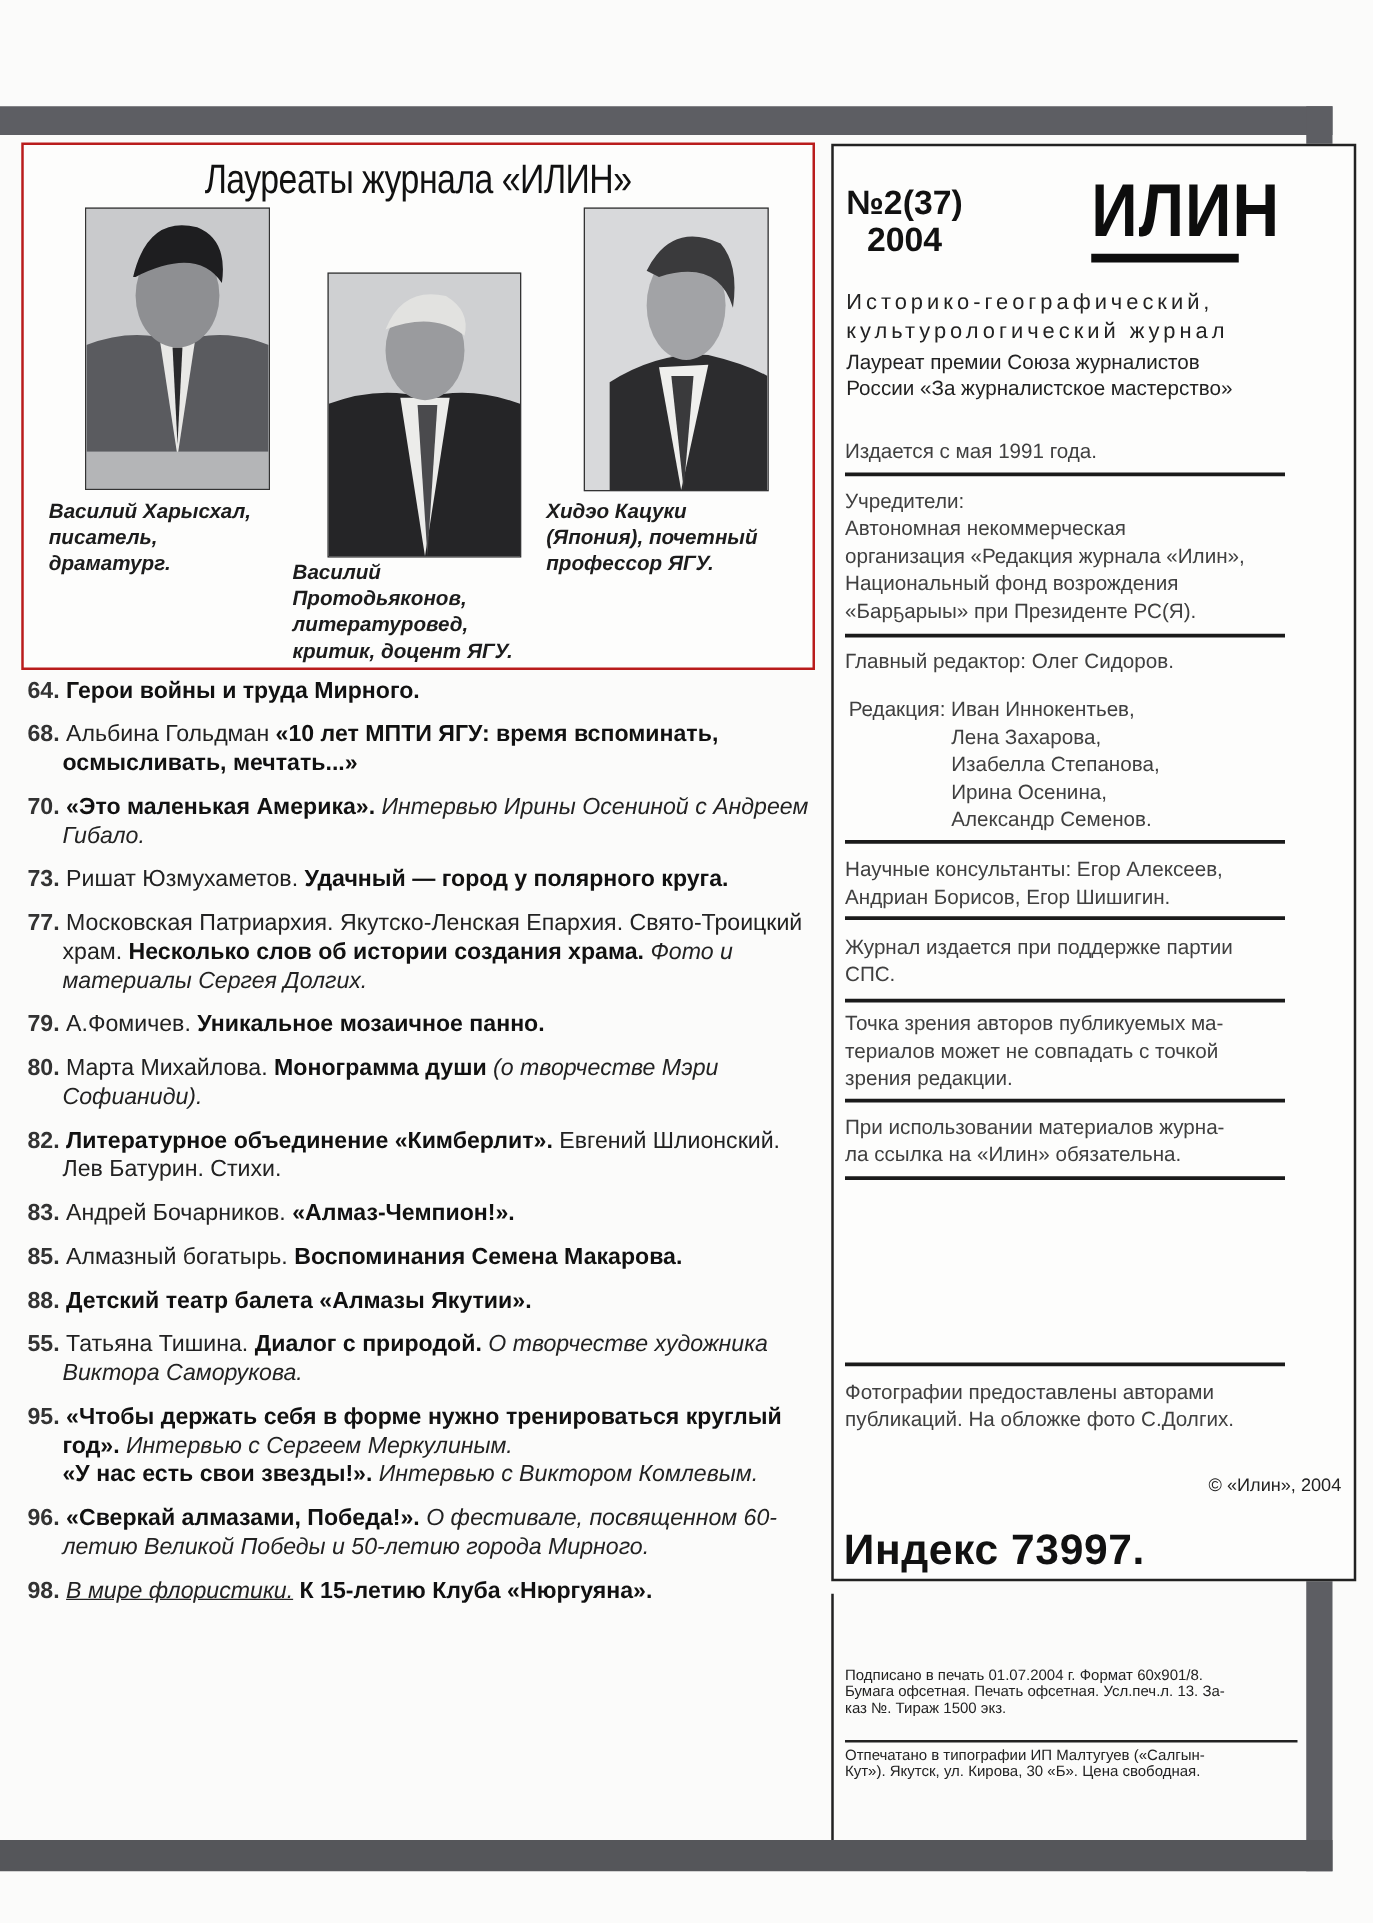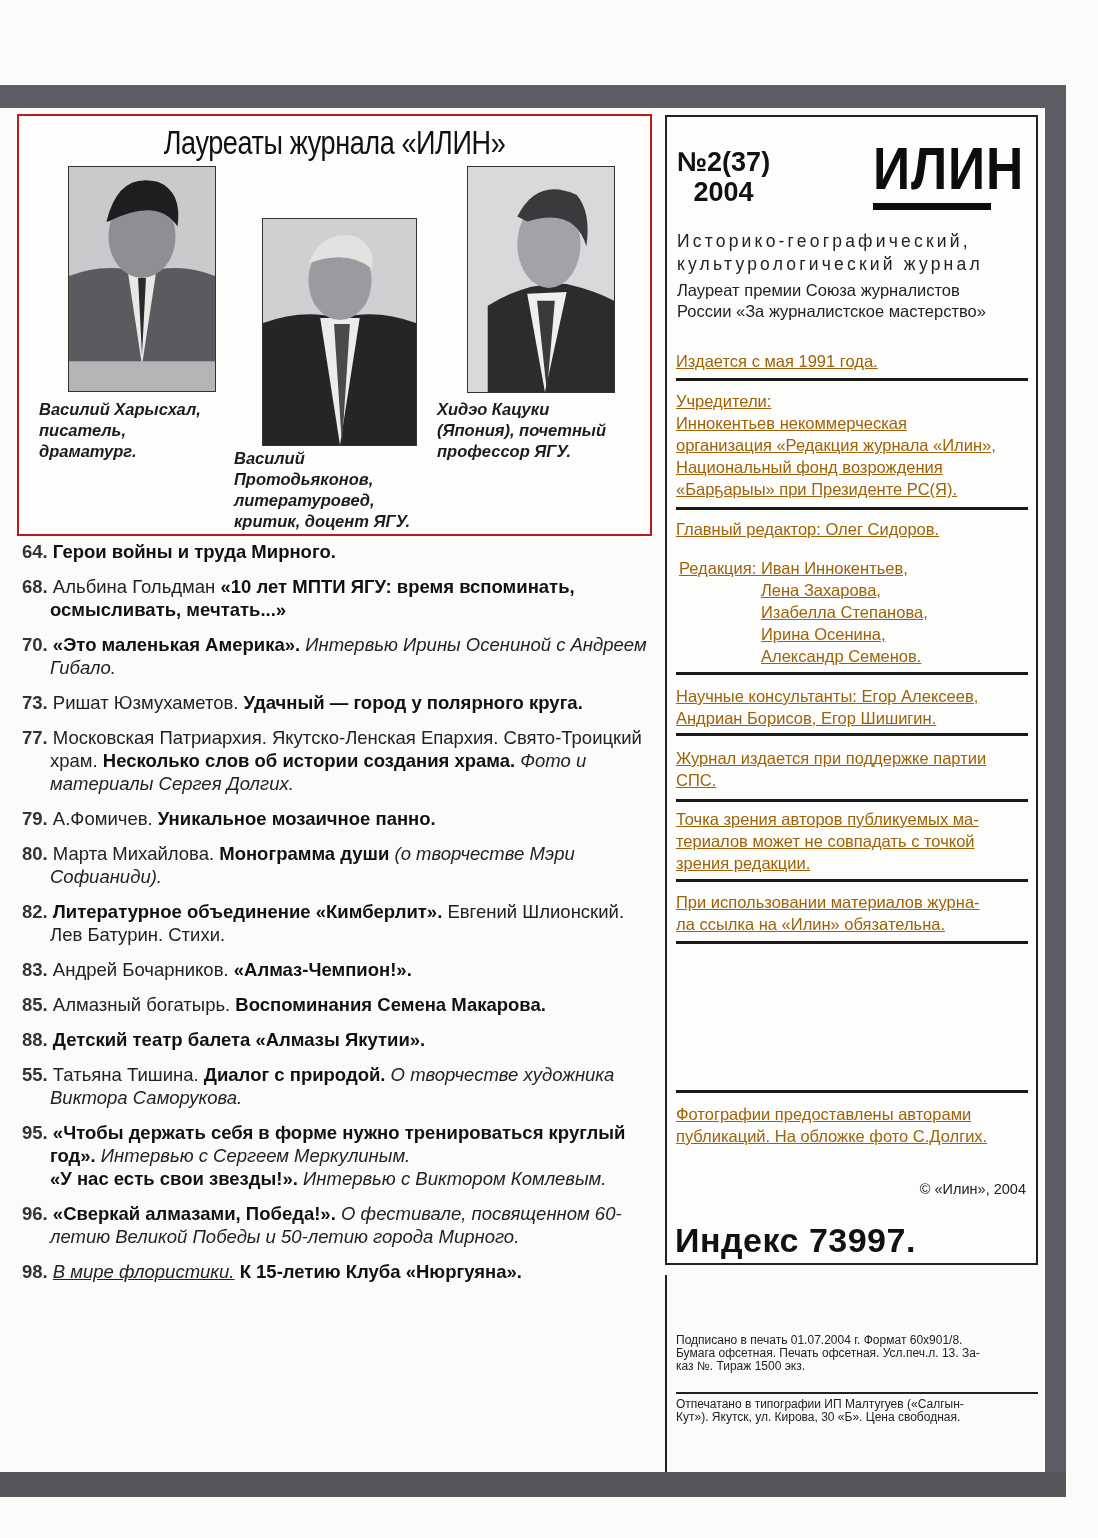--- a/index.html
+++ b/index.html
@@ -23,27 +23,27 @@
 
   
   .toc { position:absolute; left:22px; top:540px; width:636px; }
   .toc-item { font-size:18.5px; line-height:23px; margin-bottom:12px; padding-left:28px; text-indent:-28px; color:#222; }
   .toc-item .num { font-weight:bold; color:#333; }
   .toc-item b { font-weight:bold; color:#111; }
   .toc-item i { font-style:italic; }
   .toc-item u { font-style:italic; text-decoration:underline; }
 
   
-  .info { position:absolute; left:665px; top:115px; width:373px; height:1150px; border:2px solid #222; box-sizing:border-box; background:#fdfdfc; }
+  .info { position:absolute; left:665px; top:115px; width:420px; height:1150px; border:2px solid #222; box-sizing:border-box; background:#fdfdfc; }
   .issue { position:absolute; left:10px; top:30px; font-weight:bold; font-size:27px; line-height:30px; text-align:center; color:#111; }
   .logo { position:absolute; left:206px; top:22px; font-size:60px; font-weight:bold; line-height:60px; transform:scaleX(0.86); transform-origin:left top; letter-spacing:1px; color:#0d0d0d; }
   .logo-bar { position:absolute; left:206px; top:86px; width:118px; height:7px; background:#0d0d0d; }
   .subtitle { position:absolute; left:10px; top:113px; font-size:17.5px; line-height:23px; letter-spacing:3.2px; color:#222; }
   .award { position:absolute; left:10px; top:163px; font-size:16.5px; line-height:21px; color:#222; }
-  .sec { position:absolute; left:9px; width:352px; font-size:16.5px; line-height:22px; color:#a16207;text-decoration:underline; }
+  .sec { position:absolute; left:9px; width:352px; font-size:16.5px; line-height:22px; color:#404040; }
   .rule { position:absolute; left:9px; width:352px; height:3px; background:#1a1a1a; }
   .indent { padding-left:82px; }
   .indent-mail { padding-left:58px; }
   .copy { position:absolute; right:10px; top:1064px; font-size:14.5px; color:#222; }
 
   .index { position:absolute; left:665px; top:1265px; width:373px; height:0; }
   .index-text { position:absolute; left:10px; top:-44px; font-size:34px; font-weight:bold; color:#111; letter-spacing:0.5px; }
   .print-line { position:absolute; left:665px; top:1275px; width:2px; height:197px; background:#222; }
   .imprint { position:absolute; left:676px; width:362px; font-size:12px; line-height:13px; color:#222; }
   .imprint-rule { position:absolute; left:676px; top:1392px; width:362px; height:2px; background:#222; }
@@ -141,21 +141,21 @@
   <div class="award">
     <div>Лауреат премии Союза журналистов</div>
     <div>России «За журналистское мастерство»</div>
   </div>
 
   <div class="sec" style="top:233px">Издается с мая 1991 года.</div>
   <div class="rule" style="top:261px"></div>
 
   <div class="sec" style="top:273px">
     <div>Учредители:</div>
-    <div>Иннокентьев некоммерческая</div>
+    <div>Автономная некоммерческая</div>
     <div>организация «Редакция журнала «Илин»,</div>
     <div>Национальный фонд возрождения</div>
     <div>«Барҕарыы» при Президенте РС(Я).</div>
   </div>
   <div class="rule" style="top:390px"></div>
 
   <div class="sec" style="top:401px">Главный редактор: Олег Сидоров.</div>
 
   <div class="sec" style="top:440px; left:12px">
     <div>Редакция: Иван Иннокентьев,</div>

